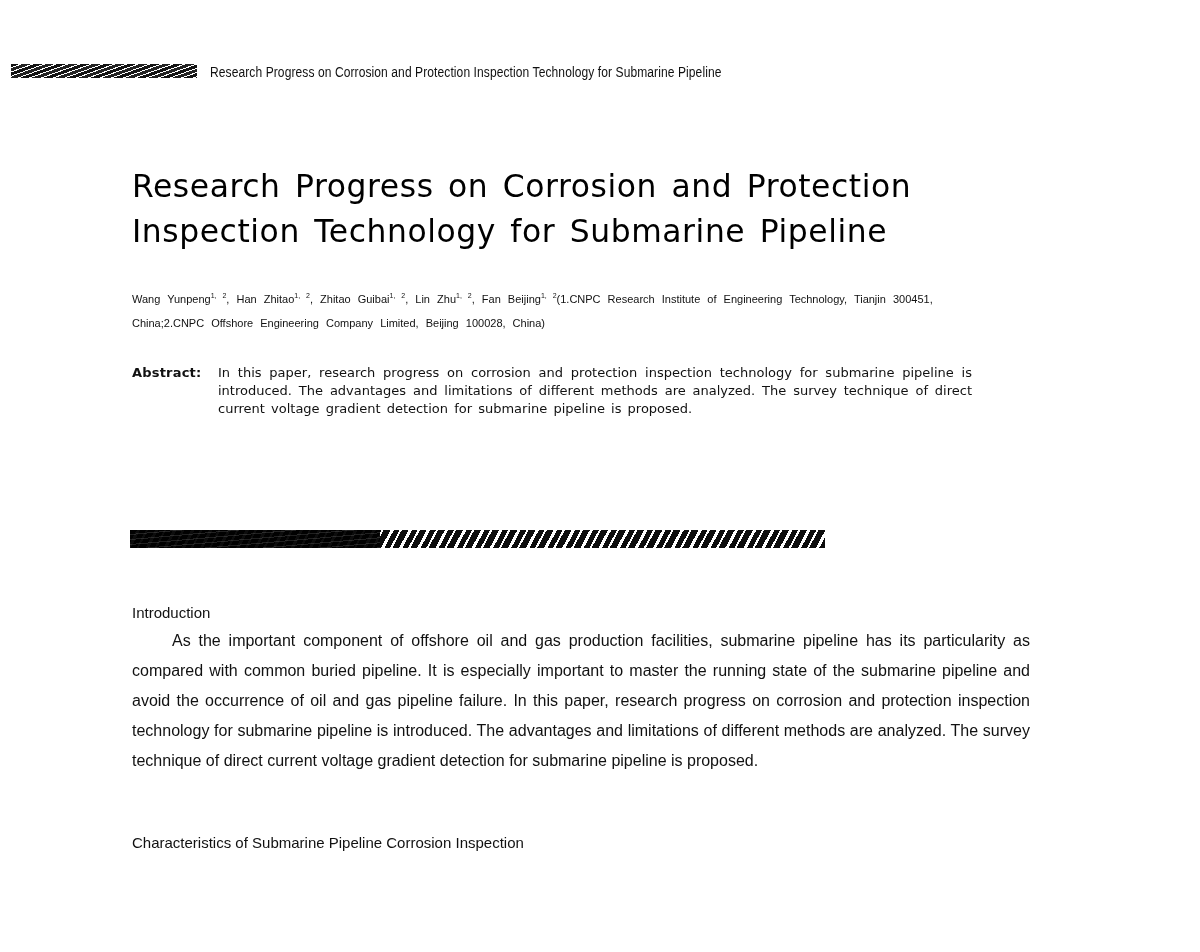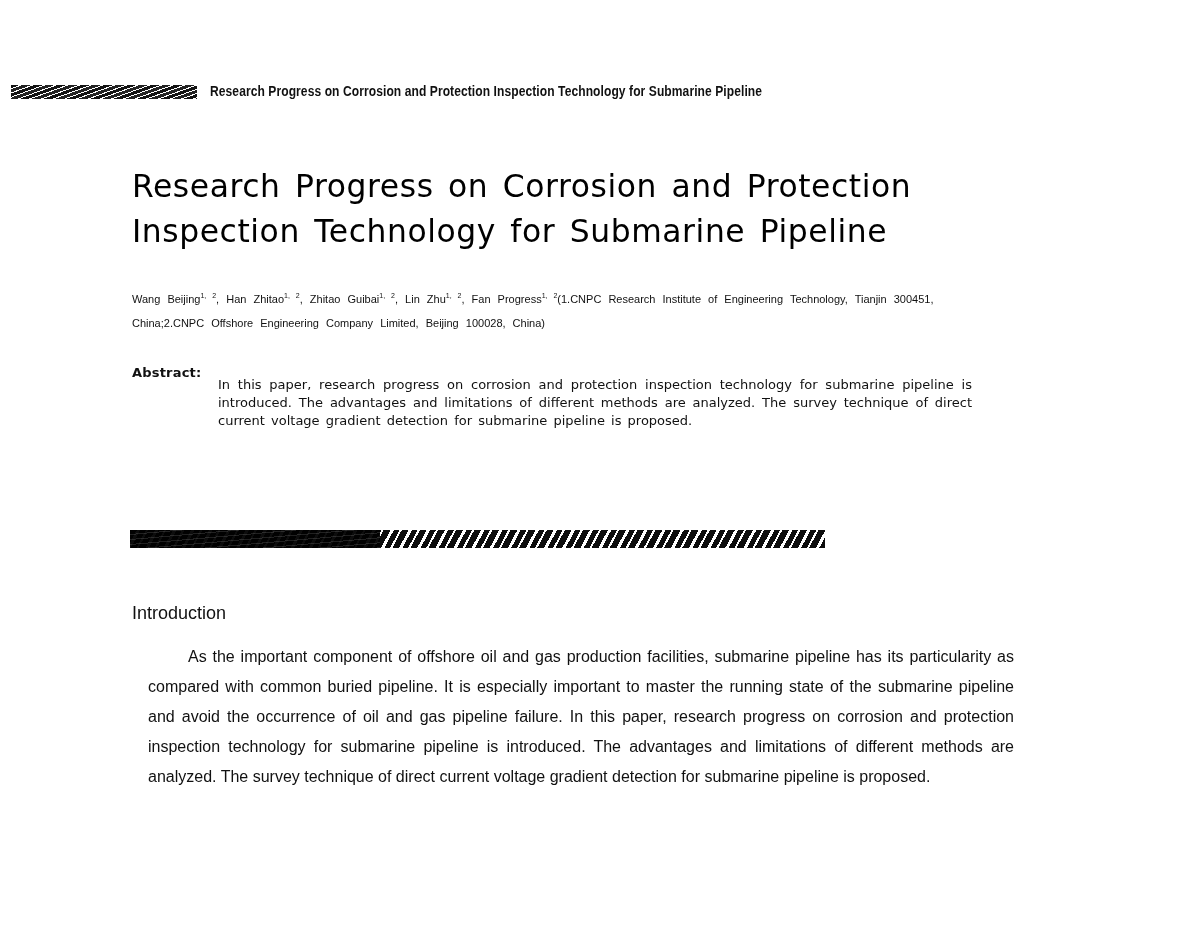--- a/index.html
+++ b/index.html
@@ -11,25 +11,24 @@
       width: 1200px;
       height: 952px;
       position: relative;
       overflow: hidden;
       color: #111;
       font-family: "Liberation Sans", sans-serif;
     }
     .running-header {
       position: absolute;
       left: 11px;
-      top: 81px;
+      top: 64px;
       height: 18px;
       display: flex;
-      align-items: flex-end;
-      font-weight: bold;
+      align-items: flex-start;
     }
     .header-ornament {
       width: 186px;
       height: 14px;
       background:
         repeating-linear-gradient(160deg, #000 0px, #000 3px, #fff 3px, #fff 4px, #111 4px, #111 7px, #fff 7px, #fff 8px),
         #000;
       opacity: 0.92;
     }
     .header-text {
@@ -88,21 +87,20 @@
     .abs-label {
       width: 86px;
       flex: 0 0 86px;
       font-weight: bold;
       letter-spacing: 0.2px;
     }
     .abs-text {
       flex: 1;
       text-align: justify;
       word-spacing: 2px;
-      margin-top: 12px;
     }
     .divider-band {
       position: absolute;
       left: 130px;
       top: 530px;
       width: 695px;
       height: 18px;
       background:
         repeating-linear-gradient(118deg, #000 0px, #000 6px, #fff 6px, #fff 9px, #000 9px, #000 14px, #fff 14px, #fff 16px);
       clip-path: polygon(0 0, 100% 0, 100% 100%, 0 100%);
@@ -115,26 +113,26 @@
     .section {
       position: absolute;
       left: 132px;
       width: 898px;
       font-family: "Liberation Sans", sans-serif;
       color: #111;
     }
     .section h2 {
       margin: 0;
       font-weight: normal;
-      font-size: 18px;
+      font-size: 15px;
       line-height: 26px;
       color: #111;
     }
     .section p {
-      margin: 16px;
+      margin: 0;
       font-size: 16px;
       line-height: 30px;
       text-align: justify;
       text-indent: 40px;
     }
     .section p sup {
       font-size: 10px;
       vertical-align: 7px;
       line-height: 0;
     }
@@ -148,36 +146,37 @@
   <div class="header-ornament"></div>
   <span class="header-text">Research Progress on Corrosion and Protection Inspection Technology for Submarine Pipeline</span>
 </div>
 
 <h1 class="title">
   <span>Research Progress on Corrosion and Protection</span><br>
   <span>Inspection Technology for Submarine Pipeline</span>
 </h1>
 
 <div class="authors">
-  <span><span>Wang Beijing</span><sup>1, 2</sup><span>, </span></span>
+  <span><span>Wang Yunpeng</span><sup>1, 2</sup><span>, </span></span>
   <span><span>Han Zhitao</span><sup>1, 2</sup><span>, </span></span>
   <span><span>Zhitao Guibai</span><sup>1, 2</sup><span>, </span></span>
   <span><span>Lin Zhu</span><sup>1, 2</sup><span>, </span></span>
-  <span><span>Fan Progress</span><sup>1, 2</sup><span></span></span><span>(1.CNPC Research Institute of Engineering Technology, Tianjin 300451, China;2.CNPC Offshore Engineering Company Limited, Beijing 100028, China)</span>
+  <span><span>Fan Beijing</span><sup>1, 2</sup><span></span></span><span>(1.CNPC Research Institute of Engineering Technology, Tianjin 300451, China;2.CNPC Offshore Engineering Company Limited, Beijing 100028, China)</span>
 </div>
 
 <div class="abstract-block">
   <div class="abs-row">
     <div class="abs-label">Abstract:</div>
     <div class="abs-text">In this paper, research progress on corrosion and protection inspection technology for submarine pipeline is introduced. The advantages and limitations of different methods are analyzed. The survey technique of direct current voltage gradient detection for submarine pipeline is proposed.</div>
   </div>
 </div>
 
 <div class="divider-band"></div>
 <div class="divider-band solid"></div>
 
 <div class="section" id="intro">
   <h2>Introduction</h2>
   <p>As the important component of offshore oil and gas production facilities, submarine pipeline has its particularity as compared with common buried pipeline. It is especially important to master the running state of the submarine pipeline and avoid the occurrence of oil and gas pipeline failure. In this paper, research progress on corrosion and protection inspection technology for submarine pipeline is introduced. The advantages and limitations of different methods are analyzed. The survey technique of direct current voltage gradient detection for submarine pipeline is proposed.</p>
 </div>
 
 <div class="section" id="characteristics">
+  <h2>Characteristics of Submarine Pipeline Corrosion Inspection</h2>
 </div>
 
 </body></html>

